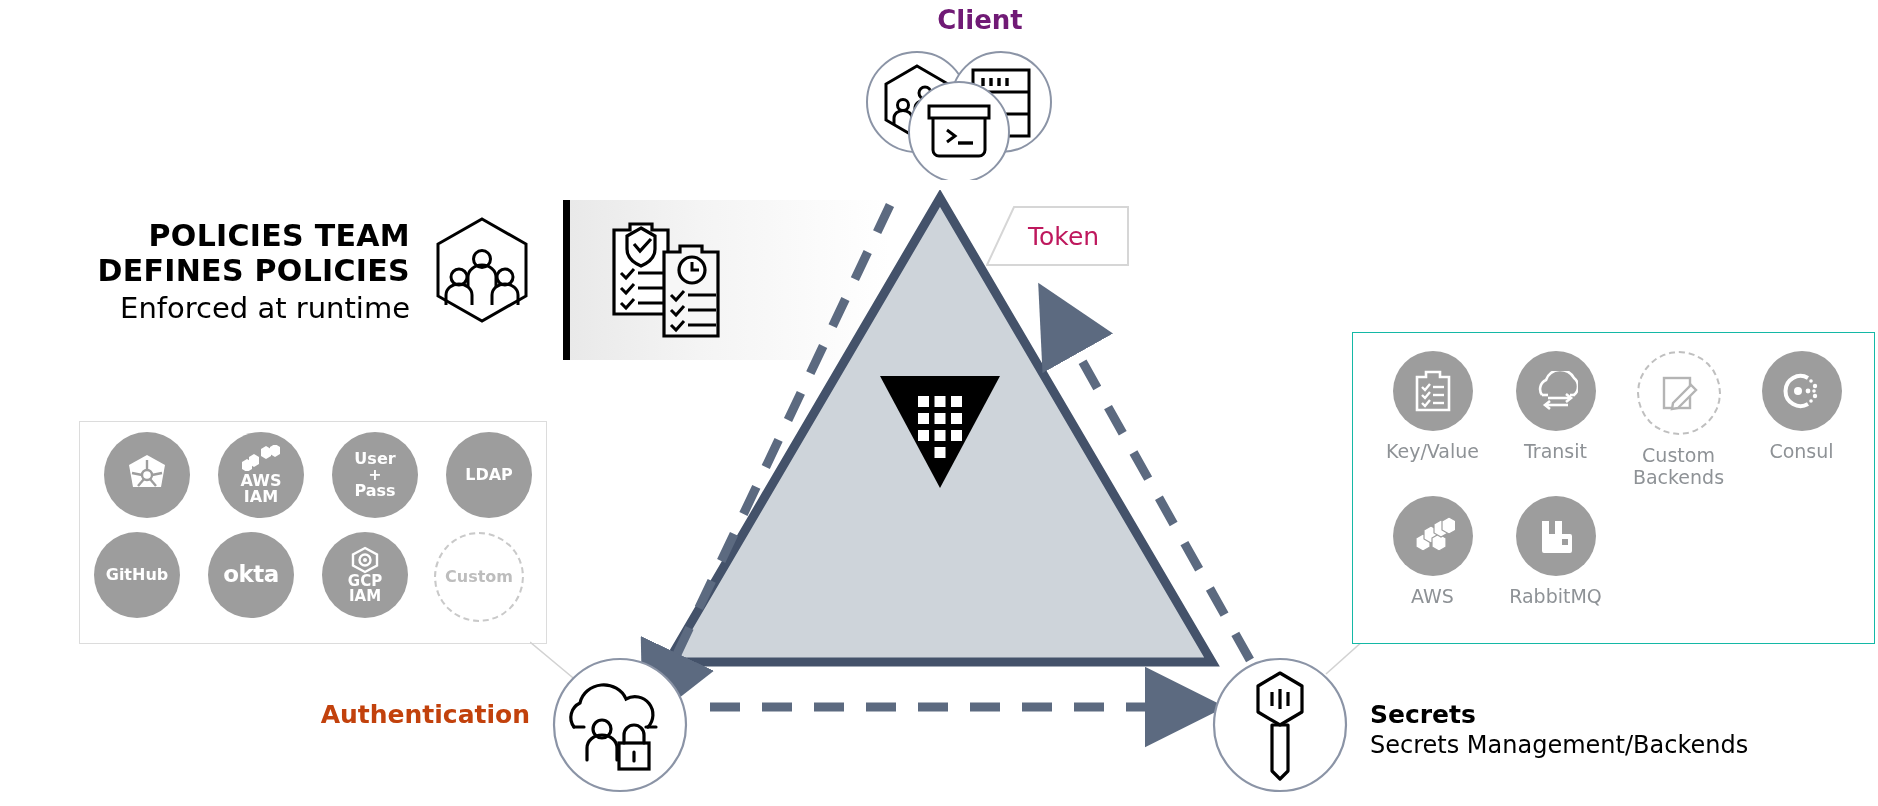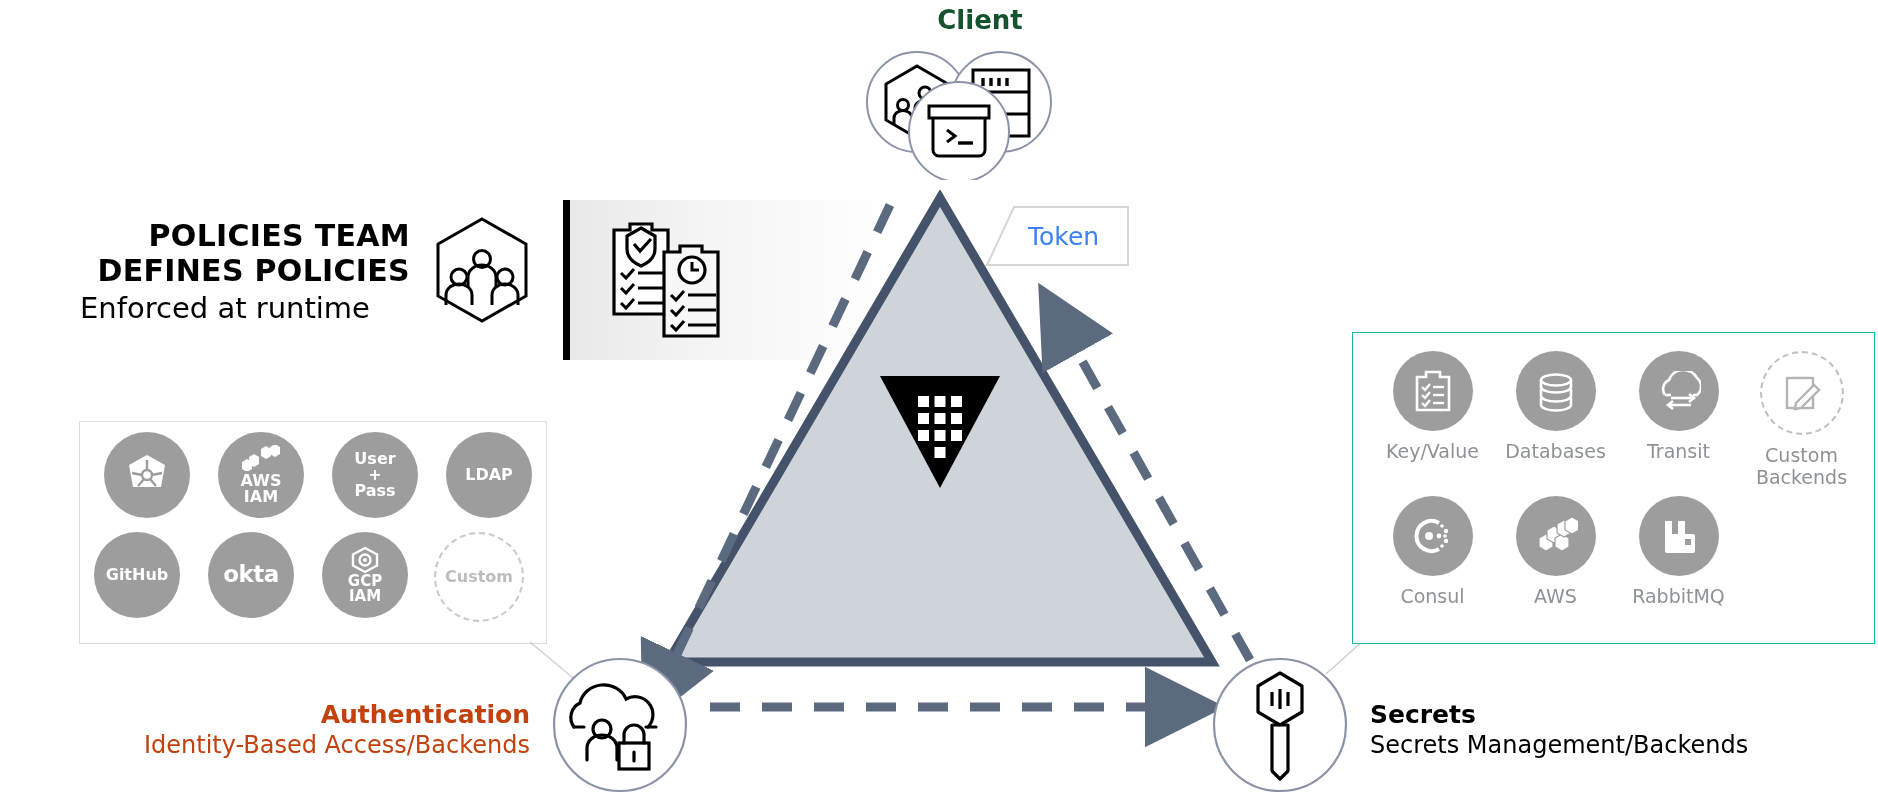--- a/index.html
+++ b/index.html
@@ -4,21 +4,21 @@
 <style>
   html,body{margin:0;padding:0;background:#ffffff;}
   body{width:1878px;height:806px;position:relative;overflow:hidden;
        font-family:"DejaVu Sans","Liberation Sans",sans-serif;
        -webkit-font-smoothing:antialiased;}
   .abs{position:absolute;}
 
   
   #headline{left:40px;top:218px;width:370px;text-align:right;color:#000;}
   #headline .l1,#headline .l2{font-weight:700;font-size:30px;line-height:35px;letter-spacing:.3px;}
-  #headline .l3{font-weight:400;font-size:29px;line-height:40px;text-align:center;}
+  #headline .l3{font-weight:400;font-size:29px;line-height:40px;}
 
   
   #sec-hex{left:432px;top:215px;width:100px;height:110px;}
 
   
   #divider{left:563px;top:200px;width:7px;height:160px;background:#000;}
   #policy-grad{left:570px;top:200px;width:320px;height:160px;
        background:linear-gradient(90deg,#e9e9e9 0%,#f4f4f4 40%,#ffffff 100%);}
   #policy-docs{left:608px;top:218px;width:130px;height:128px;}
 
@@ -32,25 +32,25 @@
   .circ.dashed{background:transparent;border:2px dashed #c9c9c9;color:#bdbdbd;}
   .circ .t{font-size:16px;}
   .circ .t.sm{font-size:15px;}
   .slot{width:114px;display:flex;justify-content:center;}
 
   
   #triangle-svg{left:660px;top:190px;}
 
   
   #token-box{left:986px;top:206px;width:143px;height:60px;}
-  #token-box .tlabel{position:absolute;left:42px;top:16px;font-size:25px;color:#3b82f6;}
+  #token-box .tlabel{position:absolute;left:42px;top:16px;font-size:25px;color:#be185d;}
 
   
   #client-label{left:830px;top:5px;width:300px;text-align:center;
-       font-weight:700;font-size:26px;color:#14532d;}
+       font-weight:700;font-size:26px;color:#701a75;}
   #client-icons{left:855px;top:40px;width:210px;height:140px;}
 
   
   #auth-node{left:550px;top:655px;width:140px;height:140px;}
   #secret-node{left:1210px;top:655px;width:140px;height:140px;}
   #auth-text{left:40px;top:700px;width:490px;text-align:right;color:#c2410c;}
   #secret-text{left:1370px;top:700px;width:520px;text-align:left;color:#000;}
   .node-title{font-weight:700;font-size:25px;line-height:30px;}
   .node-sub{font-weight:400;font-size:24px;line-height:31px;}
 
@@ -260,21 +260,20 @@
   <g stroke="#000" stroke-width="3" fill="none">
     <rect x="74" y="66" width="60" height="12"></rect>
     <path d="M78,78 v32 a6,6 0 0 0 6,6 h40 a6,6 0 0 0 6,-6 v-32"></path>
     <polyline points="92,90 100,96 92,102"></polyline>
     <line x1="103" y1="103" x2="118" y2="103" stroke-width="3.4"></line>
   </g>
 </svg>
 
 <div class="abs" id="auth-text">
   <div class="node-title">Authentication</div>
-  <div class="node-sub">Identity-Based Access/Backends</div>
 </div>
 <svg class="abs" id="auth-node" viewBox="0 0 140 140">
   <circle cx="70" cy="70" r="66" fill="#fff" stroke="#8b94a6" stroke-width="2.2"></circle>
   <g stroke="#000" stroke-width="3.2" fill="none" stroke-linecap="round">
     <path d="M24,72 a16,16 0 0 1 6,-24 a24,22 0 0 1 46,-4 a18,18 0 0 1 22,28"></path>
     <line x1="24" y1="72" x2="34" y2="72"></line>
     <line x1="96" y1="72" x2="106" y2="72"></line>
     <circle cx="52" cy="74" r="9"></circle>
     <path d="M37,105 v-12 a15,13 0 0 1 30,0 v12"></path>
     <path d="M74,88 v-8 a10,10 0 0 1 20,0 v8"></path>
@@ -313,33 +312,20 @@
           <line x1="20" y1="18" x2="31" y2="18" stroke="#fff" stroke-width="2.4"></line>
           <polyline points="9,26 12,29 17,23" fill="none" stroke="#fff" stroke-width="2.4"></polyline>
           <line x1="20" y1="26" x2="31" y2="26" stroke="#fff" stroke-width="2.4"></line>
           <polyline points="9,34 12,37 17,31" fill="none" stroke="#fff" stroke-width="2.4"></polyline>
           <line x1="20" y1="34" x2="31" y2="34" stroke="#fff" stroke-width="2.4"></line>
         </svg>
       </div>
       <div class="sec-cap">Key/Value</div>
     </div>
 
-    <div class="sec-item">
-      <div class="sec-circ">
-        <svg width="42" height="42" viewBox="0 0 42 42">
-          <g fill="none" stroke="#fff" stroke-width="2.6">
-            <ellipse cx="21" cy="10" rx="15" ry="5.5"></ellipse>
-            <path d="M6,10 v7 a15,5.5 0 0 0 30,0 v-7"></path>
-            <path d="M6,19 v7 a15,5.5 0 0 0 30,0 v-7"></path>
-            <path d="M6,28 v7 a15,5.5 0 0 0 30,0 v-7"></path>
-          </g>
-        </svg>
-      </div>
-      <div class="sec-cap">Databases</div>
-    </div>
 
     <div class="sec-item">
       <div class="sec-circ">
         <svg width="44" height="40" viewBox="0 0 44 40">
           <path d="M8,24 a10,10 0 0 1 4,-15 a15,14 0 0 1 28,-2 a11,11 0 0 1 0,17" fill="none" stroke="#fff" stroke-width="2.6"></path>
           <line x1="8" y1="24" x2="14" y2="24" stroke="#fff" stroke-width="2.6"></line>
           <line x1="36" y1="24" x2="41" y2="24" stroke="#fff" stroke-width="2.6"></line>
           <polyline points="14,27 36,27" fill="none" stroke="#fff" stroke-width="2.6"></polyline>
           <polyline points="32,23 37,27 32,31" fill="none" stroke="#fff" stroke-width="2.6"></polyline>
           <polyline points="34,34 12,34" fill="none" stroke="#fff" stroke-width="2.6"></polyline>

